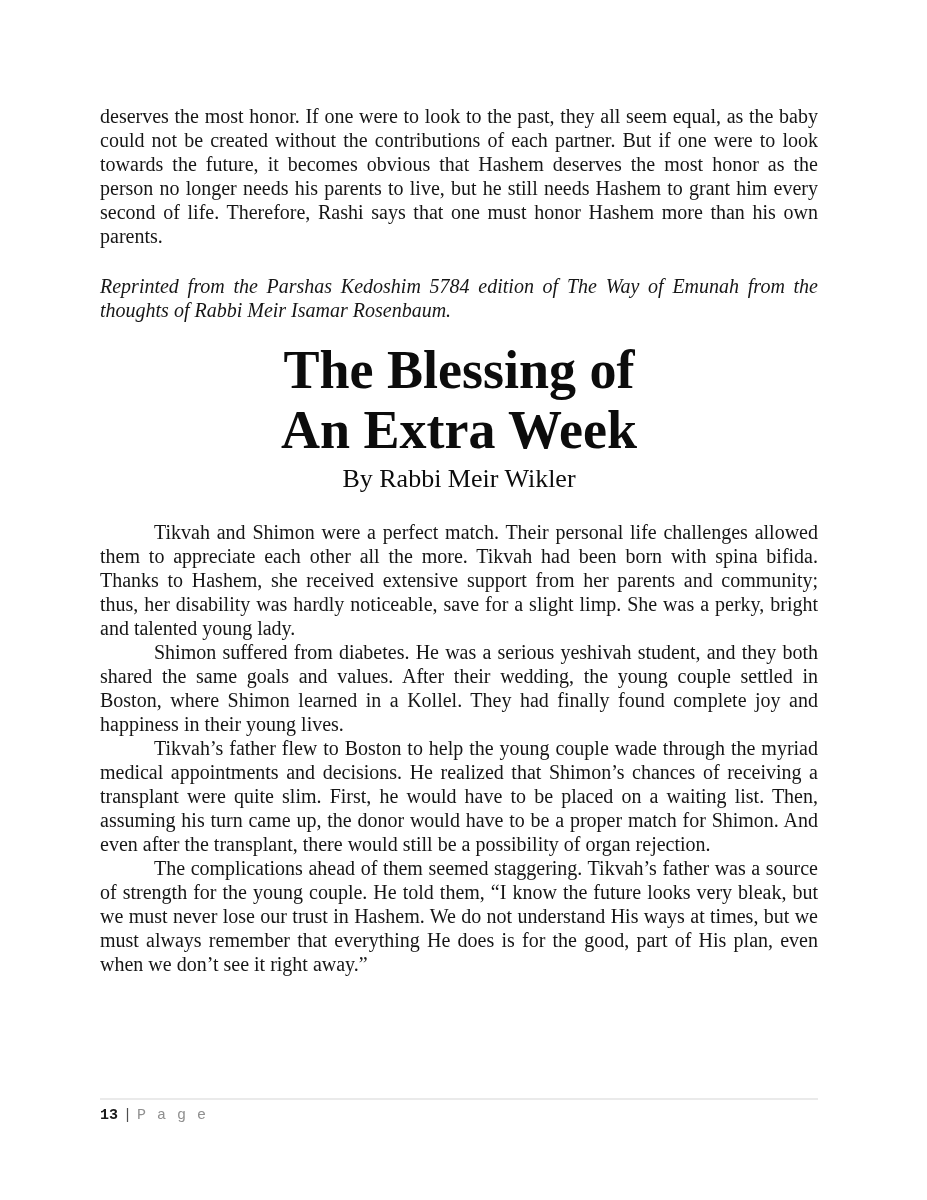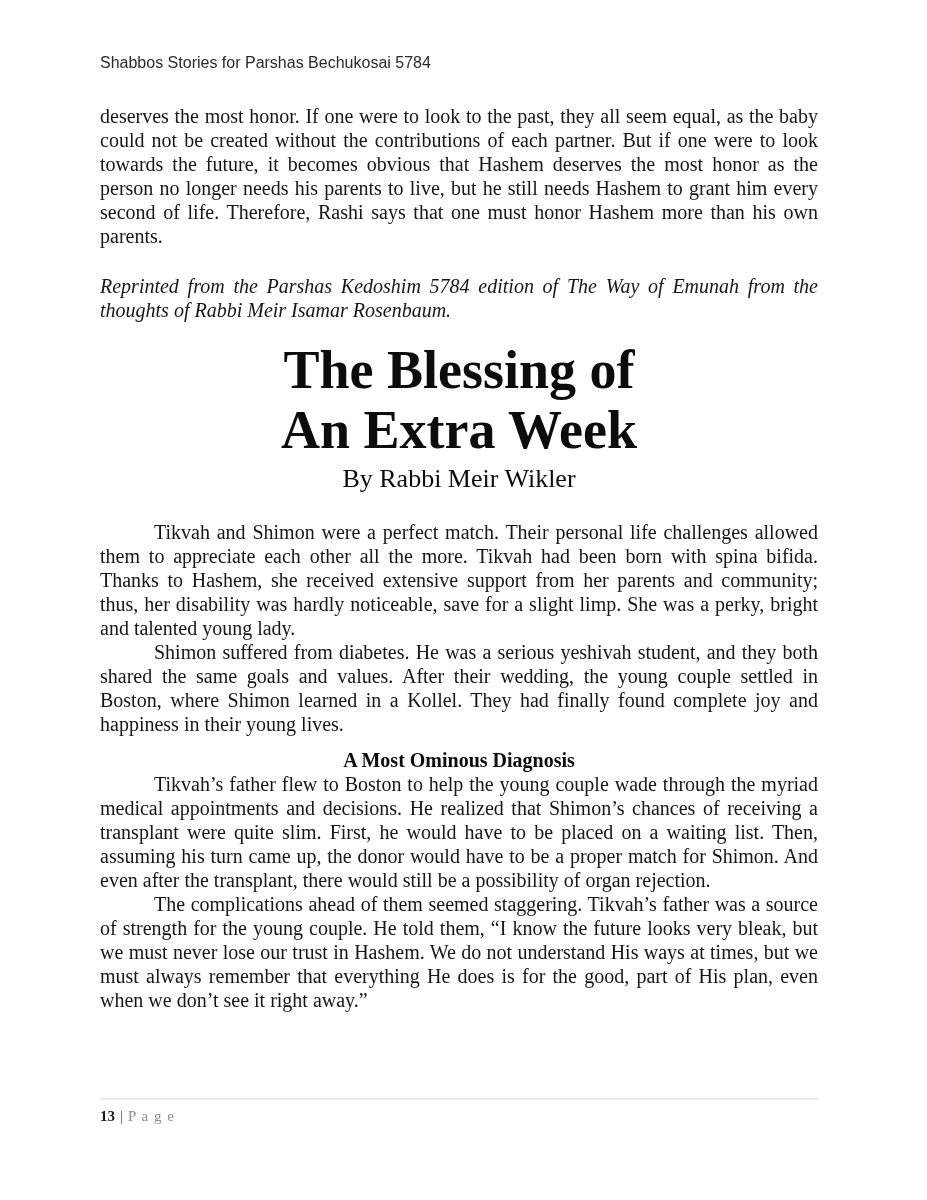--- a/index.html
+++ b/index.html
@@ -73,21 +73,21 @@
     font-weight: bold;
     color: #0c0c0c;
   }
   .doc-footer {
     position: absolute;
     left: 100px;
     top: 1098px;
     width: 718px;
     border-top: 2px solid #eaeaea;
     padding-top: 7px;
-    font-family: Liberation Serif, serif;
+    font-family: Liberation Mono, monospace;
     font-size: 15px;
     line-height: 18px;
   }
   .footer-page-number {
     font-weight: bold;
     color: #1a1a1a;
   }
   .footer-separator {
     color: #4d4d4d;
     margin: 0 5px 0 5px;
@@ -95,42 +95,38 @@
   .footer-page-label {
     color: #8f8f8f;
     letter-spacing: 1px;
   }
 </style>
 </head>
 <body>
 
 <div class="page">
 
-  <header class="doc-header">
-    <span>Shabbos Stories for Parshas Bechukosai 5784</span>
-  </header>
 
   <main class="content">
 
     <p class="intro-paragraph">deserves the most honor. If one were to look to the past, they all seem equal, as the baby could not be created without the contributions of each partner. But if one were to look towards the future, it becomes obvious that Hashem deserves the most honor as the person no longer needs his parents to live, but he still needs Hashem to grant him every second of life. Therefore, Rashi says that one must honor Hashem more than his own parents.</p>
 
     <p class="attribution-paragraph">Reprinted from the Parshas Kedoshim 5784 edition of The Way of Emunah from the thoughts of Rabbi Meir Isamar Rosenbaum.</p>
 
     <h1 class="article-title">
       <span class="title-line">The Blessing of</span>
       <span class="title-line">An Extra Week</span>
     </h1>
 
     <h2 class="byline">By Rabbi Meir Wikler</h2>
 
     <section>
       <p class="story-paragraph">Tikvah and Shimon were a perfect match. Their personal life challenges allowed them to appreciate each other all the more. Tikvah had been born with spina bifida. Thanks to Hashem, she received extensive support from her parents and community; thus, her disability was hardly noticeable, save for a slight limp. She was a perky, bright and talented young lady.</p>
       <p class="story-paragraph">Shimon suffered from diabetes. He was a serious yeshivah student, and they both shared the same goals and values. After their wedding, the young couple settled in Boston, where Shimon learned in a Kollel. They had finally found complete joy and happiness in their young lives.</p>
 
-      <h3 class="section-heading">A Most Ominous Diagnosis</h3>
 
       <p class="story-paragraph">Tikvah’s father flew to Boston to help the young couple wade through the myriad medical appointments and decisions. He realized that Shimon’s chances of receiving a transplant were quite slim. First, he would have to be placed on a waiting list. Then, assuming his turn came up, the donor would have to be a proper match for Shimon. And even after the transplant, there would still be a possibility of organ rejection.</p>
       <p class="story-paragraph">The complications ahead of them seemed staggering. Tikvah’s father was a source of strength for the young couple. He told them, “I know the future looks very bleak, but we must never lose our trust in Hashem. We do not understand His ways at times, but we must always remember that everything He does is for the good, part of His plan, even when we don’t see it right away.”</p>
     </section>
 
   </main>
 
   <footer class="doc-footer">
     <span class="footer-page-number">13</span><span class="footer-separator">|</span><span class="footer-page-label">P a g e</span>
   </footer>

